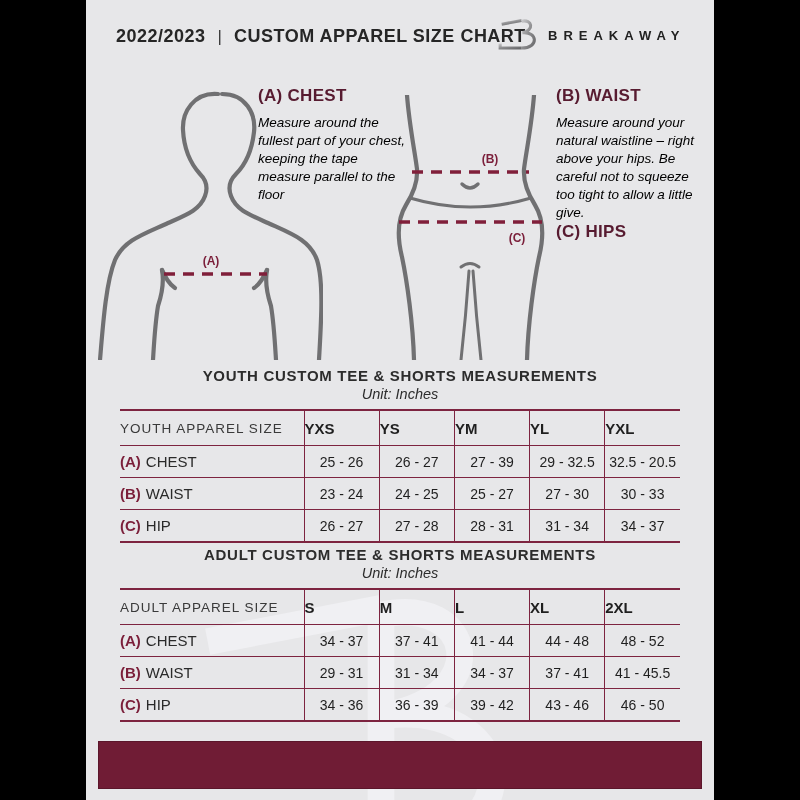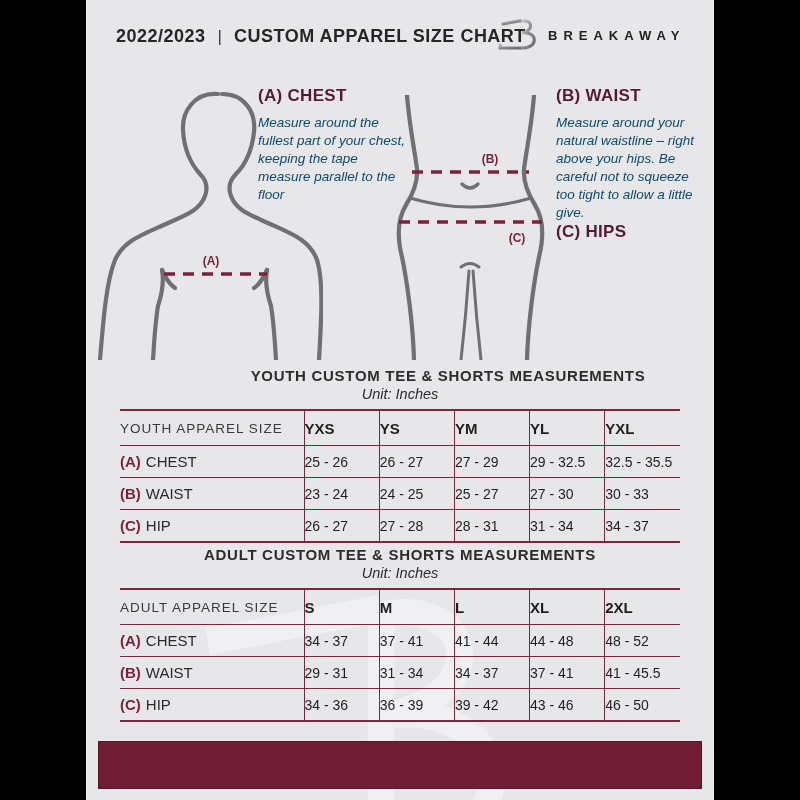--- a/index.html
+++ b/index.html
@@ -22,21 +22,21 @@
   .brand-logo { width:46px; height:46px; }
   .brand-name {
     font-weight:bold; font-size:13px; letter-spacing:6px; color:#222;
     margin-left:8px; white-space:nowrap;
   }
   
   .inst { position:absolute; }
   .inst-heading { font-weight:bold; font-size:17px; color:#571b30; letter-spacing:0.3px; }
   .inst-body {
     margin-top:8px; font-style:italic; font-size:13.5px; line-height:1.34;
-    color:#0c4a6e;
+    color:#000000;
   }
   .inst-a { left:172px; top:86px; width:152px; }
   .inst-b { left:470px; top:86px; width:150px; }
   .inst-c { left:470px; top:222px; width:158px; }
   .fig { position:absolute; }
   .fig-1 { left:12px; top:82px; }
   .fig-2 { left:307px; top:95px; }
   .body-line { stroke:#707072; stroke-width:4.2; fill:none; stroke-linecap:round; }
   .dash-line { stroke:#801f3a; stroke-width:3.4; fill:none; stroke-dasharray:11 8; }
   .marker { font-weight:bold; font-size:12px; fill:#7b1f3a; font-family:"Liberation Sans",sans-serif; }
@@ -61,26 +61,26 @@
     height:34px; text-align:left; padding-left:14px; font-weight:normal;
     font-size:13.5px; letter-spacing:1px; color:#3a3a3a;margin-top:7px;
   }
   th.sz {
     height:34px; text-align:left; font-weight:bold; font-size:15px; color:#1f1f1f;
     border-left:1.5px solid #7d2440;
   }
   td.rowlbl { height:31px; text-align:left; padding-left:14px; font-size:15px; color:#2a2a2a; }
   td.rowlbl .pfx { font-weight:bold; color:#7b1f3a; margin-right:5px; }
   td.val {
-    height:31px; text-align:left; font-size:14px; color:#1f1f1f;
+    height:31px; text-align:center; font-size:14px; color:#1f1f1f;
     border-left:1.5px solid #7d2440;
   }
   thead th { border-bottom:1.5px solid #7d2440; }
   tbody tr:not(:last-child) td { border-bottom:1.5px solid #7d2440; }
-  .youth-title { top:367px;padding-left:48px; } .youth-sub { top:386px; }
+  .youth-title { top:367px; } .youth-sub { top:386px; }
   .youth-table { top:409px; }
   .adult-title { top:546px; } .adult-sub { top:565px; }
   .adult-table { top:588px; }
   
   .watermark { position:absolute; left:55px; top:535px; width:400px; height:400px; z-index:1; }
   .footer-bar {
     position:absolute; left:12px; top:741px; width:604px; height:48px;
     background:#701c35; box-shadow:inset 0 0 0 1px rgba(0,0,0,0.18); z-index:3;
   }
 </style>
@@ -183,23 +183,23 @@
           <th class="sz">YM</th>
           <th class="sz">YL</th>
           <th class="sz">YXL</th>
         </tr>
       </thead>
       <tbody>
         <tr>
           <td class="rowlbl"><span class="pfx">(A)</span><span>CHEST</span></td>
           <td class="val">25 - 26</td>
           <td class="val">26 - 27</td>
-          <td class="val">27 - 29</td>
+          <td class="val">27 - 39</td>
           <td class="val">29 - 32.5</td>
-          <td class="val">32.5 - 35.5</td>
+          <td class="val">32.5 - 20.5</td>
         </tr>
         <tr>
           <td class="rowlbl"><span class="pfx">(B)</span><span>WAIST</span></td>
           <td class="val">23 - 24</td>
           <td class="val">24 - 25</td>
           <td class="val">25 - 27</td>
           <td class="val">27 - 30</td>
           <td class="val">30 - 33</td>
         </tr>
         <tr>

